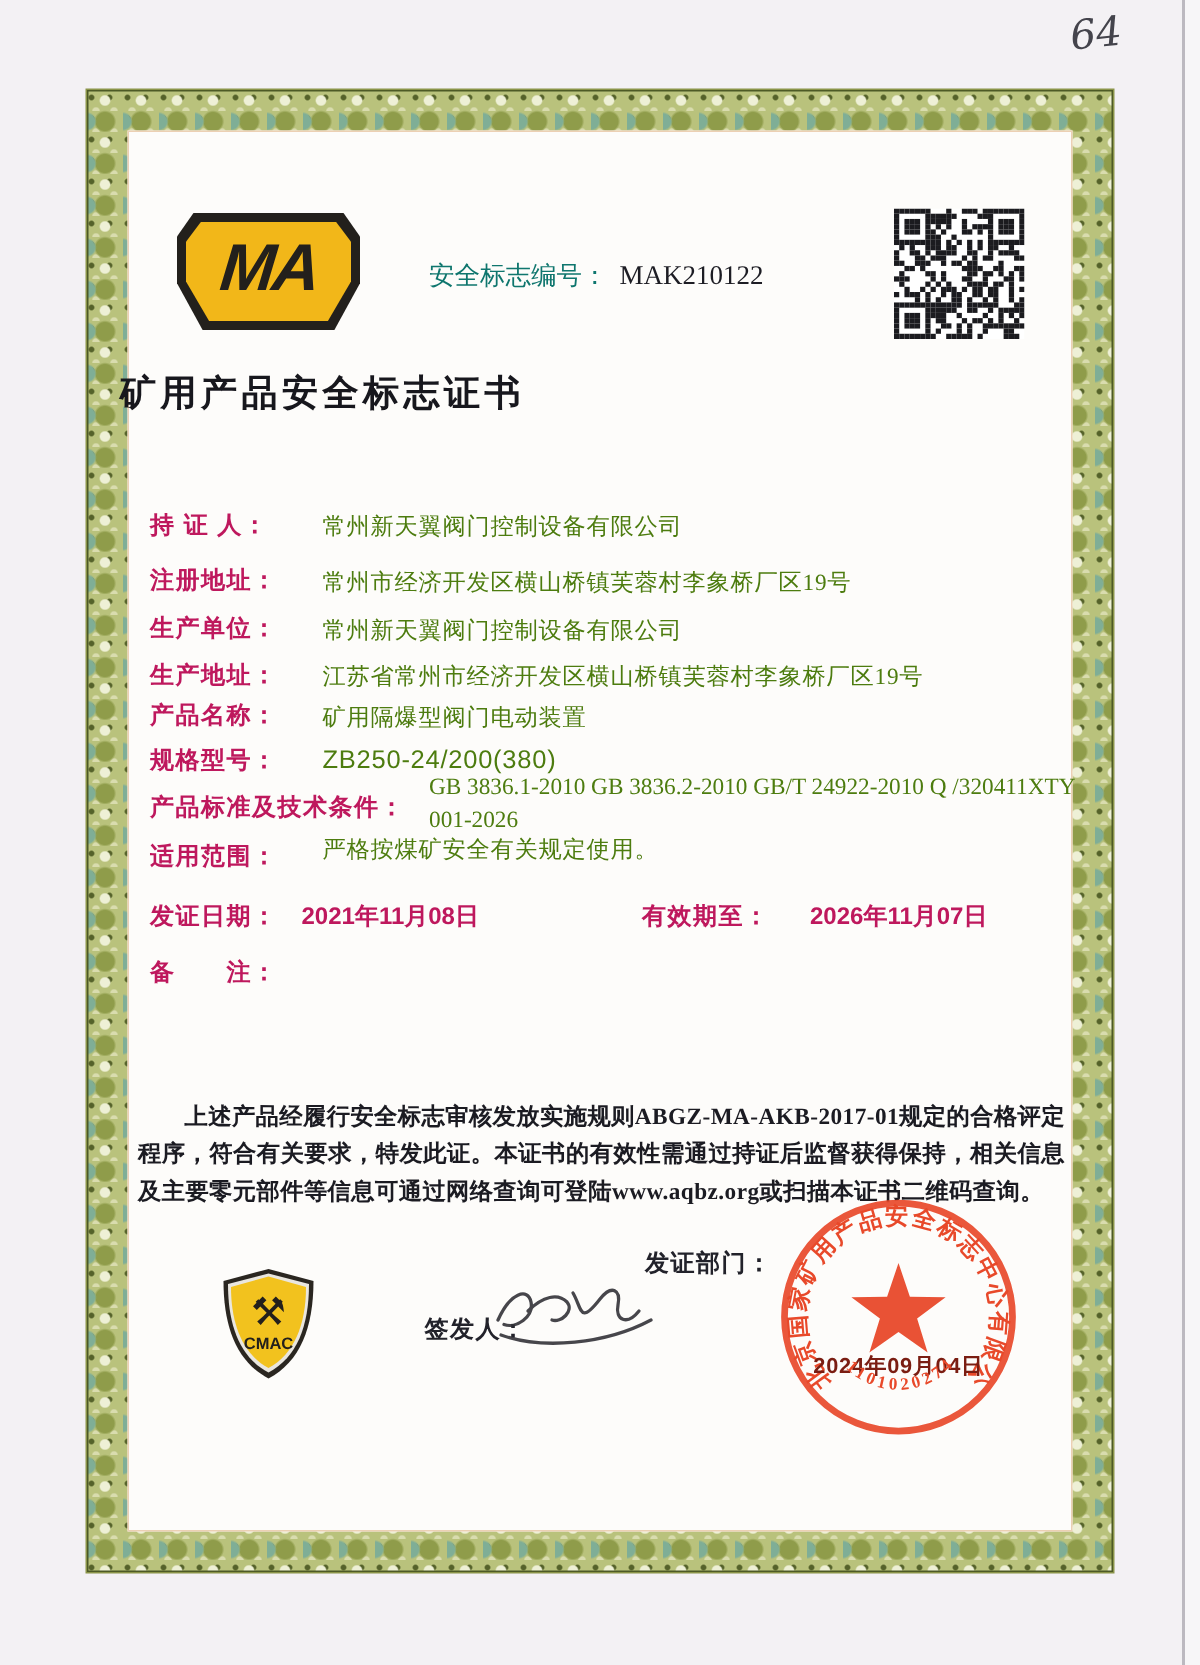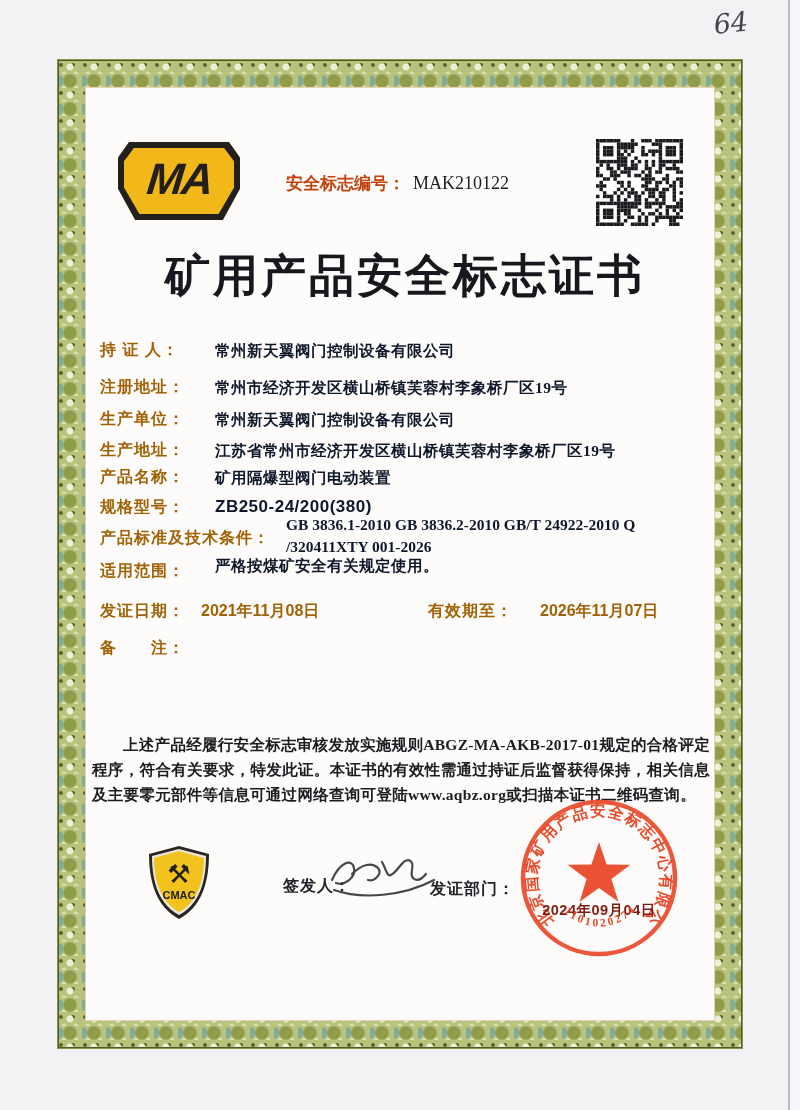--- a/index.html
+++ b/index.html
@@ -46,45 +46,45 @@
   .ma-badge-inner{
     width:110px;height:66px;background:#f2b719;
     clip-path:polygon(9% 0,91% 0,100% 20%,100% 60%,86% 100%,14% 100%,0 60%,0 20%);
     display:flex;align-items:center;justify-content:center;
   }
   .ma-text{
     font-weight:900;font-style:italic;font-size:44px;letter-spacing:-2px;
     color:#23201c;transform:skewX(-6deg);line-height:1;padding-bottom:4px;
   }
   .certno-line{left:286px;top:172px;font-size:17px;white-space:nowrap;}
-  .certno-label{font-weight:700;color:#c2410c;}
+  .certno-label{font-weight:400;color:#0f766e;}
   .certno-value{font-family:"Liberation Serif","DejaVu Serif",serif;font-size:18px;margin-left:8px;color:#1d1d24;}
   .qr{left:596px;top:139px;width:87px;height:87px;}
   .title{
-    left:92px;top:246px;width:626px;text-align:center;
-    font-size:45px;font-weight:900;letter-spacing:3px;color:#17171d;
+    left:80px;top:246px;width:626px;text-align:left;
+    font-size:24px;font-weight:900;letter-spacing:3px;color:#17171d;
   }
   .row-label{
-    font-size:16px;font-weight:700;color:#a16207;white-space:nowrap;letter-spacing:1px;
+    font-size:16px;font-weight:700;color:#be185d;white-space:nowrap;letter-spacing:1px;
   }
   .row-value{
     font-family:"Liberation Serif","DejaVu Serif",serif;
-    font-size:15.5px;font-weight:700;color:#0f172a;letter-spacing:.5px;
+    font-size:15.5px;font-weight:400;color:#4d7c0f;letter-spacing:.5px;
   }
   .std-value{width:434px;line-height:22px;letter-spacing:0;}
   .statement{
     left:92px;top:733px;width:618px;
     font-family:"Liberation Serif","DejaVu Serif",serif;
     font-size:15.5px;font-weight:700;line-height:24.8px;
     text-indent:2em;text-align:justify;color:#1b1b22;letter-spacing:.3px;
   }
   
   .cmac{left:145px;top:845px;width:68px;height:76px;}
   .sign-label{left:283px;top:876px;font-size:16px;font-weight:700;letter-spacing:1px;}
-  .dept-label{left:430px;top:879px;font-size:16px;font-weight:700;letter-spacing:1px;}
+  .dept-label{left:430px;top:832px;font-size:16px;font-weight:700;letter-spacing:1px;}
   .signature{left:326px;top:850px;width:118px;height:58px;}
   .seal{left:515px;top:794px;width:168px;height:168px;}
   .seal-date{
     font-size:14.5px;font-weight:700;fill:#7a1d12;
     font-family:"Liberation Sans",sans-serif;letter-spacing:.5px;
   }
   .seal-arc{font-size:15.5px;font-weight:700;letter-spacing:1.5px;}
   .seal-num{font-size:11.5px;font-weight:700;letter-spacing:2.5px;font-family:"Liberation Serif",serif;}
 </style>
 </head>

